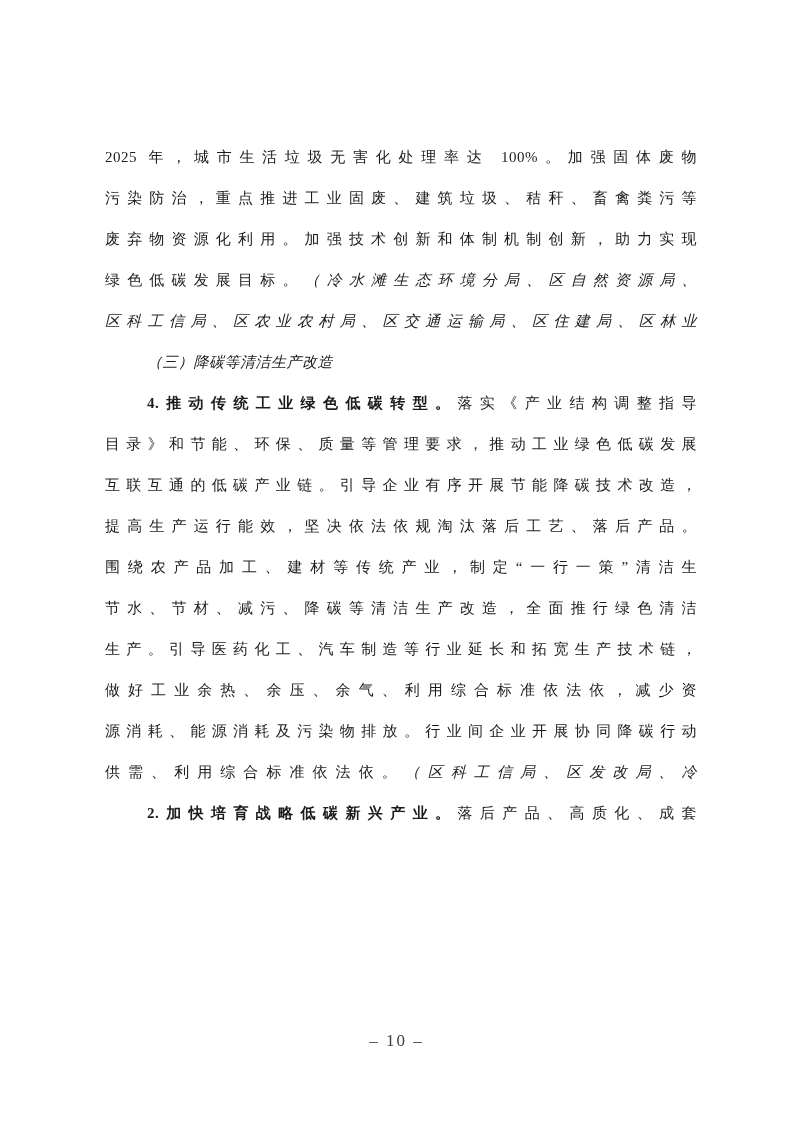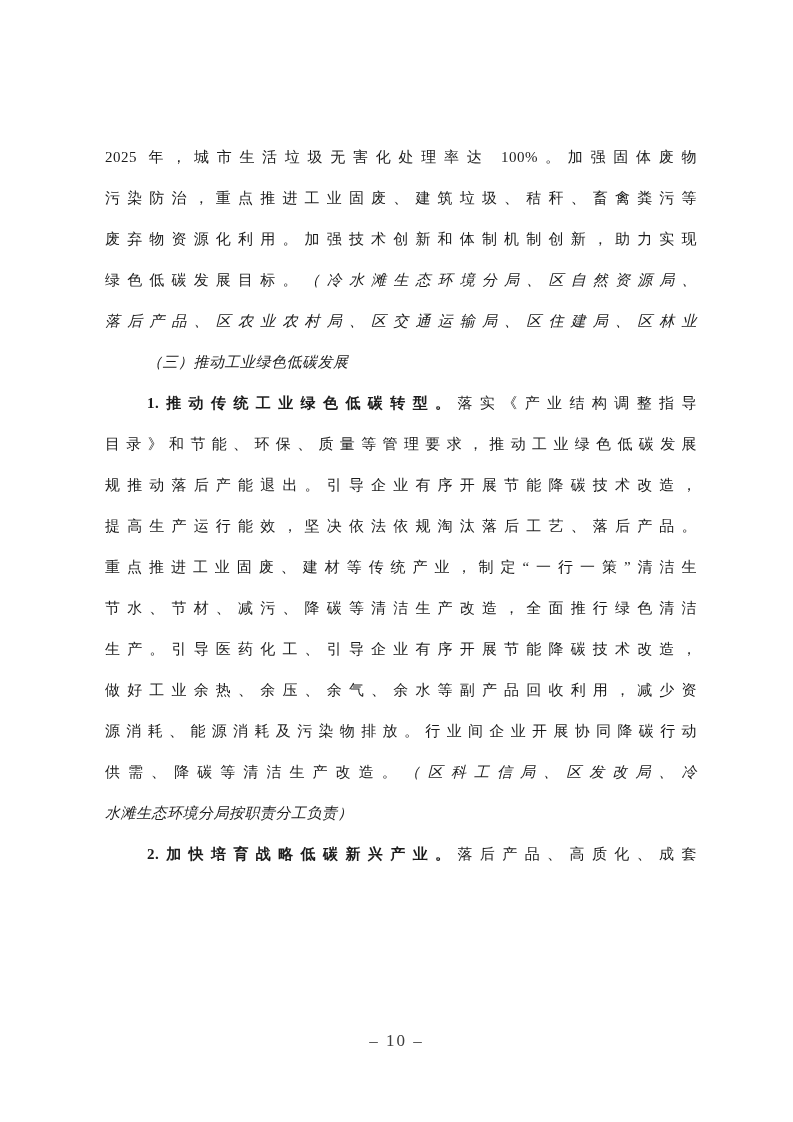--- a/index.html
+++ b/index.html
@@ -64,29 +64,28 @@
 </style>
 </head>
 <body>
 
 <div class="page">
   <div class="doc-text">
       <div class="tline just"><span class="sg-body">2025 年，城市生活垃圾无害化处理率达 100%。加强固体废物</span></div>
       <div class="tline just"><span class="sg-body">污染防治，重点推进工业固废、建筑垃圾、秸秆、畜禽粪污等</span></div>
       <div class="tline just"><span class="sg-body">废弃物资源化利用。加强技术创新和体制机制创新，助力实现</span></div>
       <div class="tline just"><span class="sg-body">绿色低碳发展目标。</span><span class="sg-kai">（冷水滩生态环境分局、区自然资源局、</span></div>
-      <div class="tline just"><span class="sg-kai">落后产品、区农业农村局、区交通运输局、区住建局、区林业</span></div>
-      <div class="tline ind"><span class="sg-kai">（三）推动工业绿色低碳发展</span></div>
-      <div class="tline just ind"><span class="sg-bold">1.推动传统工业绿色低碳转型。</span><span class="sg-body">落实《产业结构调整指导</span></div>
+      <div class="tline just"><span class="sg-kai">区科工信局、区农业农村局、区交通运输局、区住建局、区林业</span></div>
+      <div class="tline ind"><span class="sg-kai">（三）降碳等清洁生产改造</span></div>
+      <div class="tline just ind"><span class="sg-bold">4.推动传统工业绿色低碳转型。</span><span class="sg-body">落实《产业结构调整指导</span></div>
       <div class="tline just"><span class="sg-body">目录》和节能、环保、质量等管理要求，推动工业绿色低碳发展</span></div>
-      <div class="tline just"><span class="sg-body">规推动落后产能退出。引导企业有序开展节能降碳技术改造，</span></div>
+      <div class="tline just"><span class="sg-body">互联互通的低碳产业链。引导企业有序开展节能降碳技术改造，</span></div>
       <div class="tline just"><span class="sg-body">提高生产运行能效，坚决依法依规淘汰落后工艺、落后产品。</span></div>
-      <div class="tline just"><span class="sg-body">重点推进工业固废、建材等传统产业，制定“一行一策”清洁生</span></div>
+      <div class="tline just"><span class="sg-body">围绕农产品加工、建材等传统产业，制定“一行一策”清洁生</span></div>
       <div class="tline just"><span class="sg-body">节水、节材、减污、降碳等清洁生产改造，全面推行绿色清洁</span></div>
-      <div class="tline just"><span class="sg-body">生产。引导医药化工、引导企业有序开展节能降碳技术改造，</span></div>
-      <div class="tline just"><span class="sg-body">做好工业余热、余压、余气、余水等副产品回收利用，减少资</span></div>
+      <div class="tline just"><span class="sg-body">生产。引导医药化工、汽车制造等行业延长和拓宽生产技术链，</span></div>
+      <div class="tline just"><span class="sg-body">做好工业余热、余压、余气、利用综合标准依法依，减少资</span></div>
       <div class="tline just"><span class="sg-body">源消耗、能源消耗及污染物排放。行业间企业开展协同降碳行动</span></div>
-      <div class="tline just"><span class="sg-body">供需、降碳等清洁生产改造。</span><span class="sg-kai">（区科工信局、区发改局、冷</span></div>
-      <div class="tline"><span class="sg-kai">水滩生态环境分局按职责分工负责）</span></div>
+      <div class="tline just"><span class="sg-body">供需、利用综合标准依法依。</span><span class="sg-kai">（区科工信局、区发改局、冷</span></div>
       <div class="tline just ind"><span class="sg-bold">2.加快培育战略低碳新兴产业。</span><span class="sg-body">落后产品、高质化、成套</span></div>
     </div>
   <div class="footer">– 10 –</div>
 </div>
 
 </body></html>

